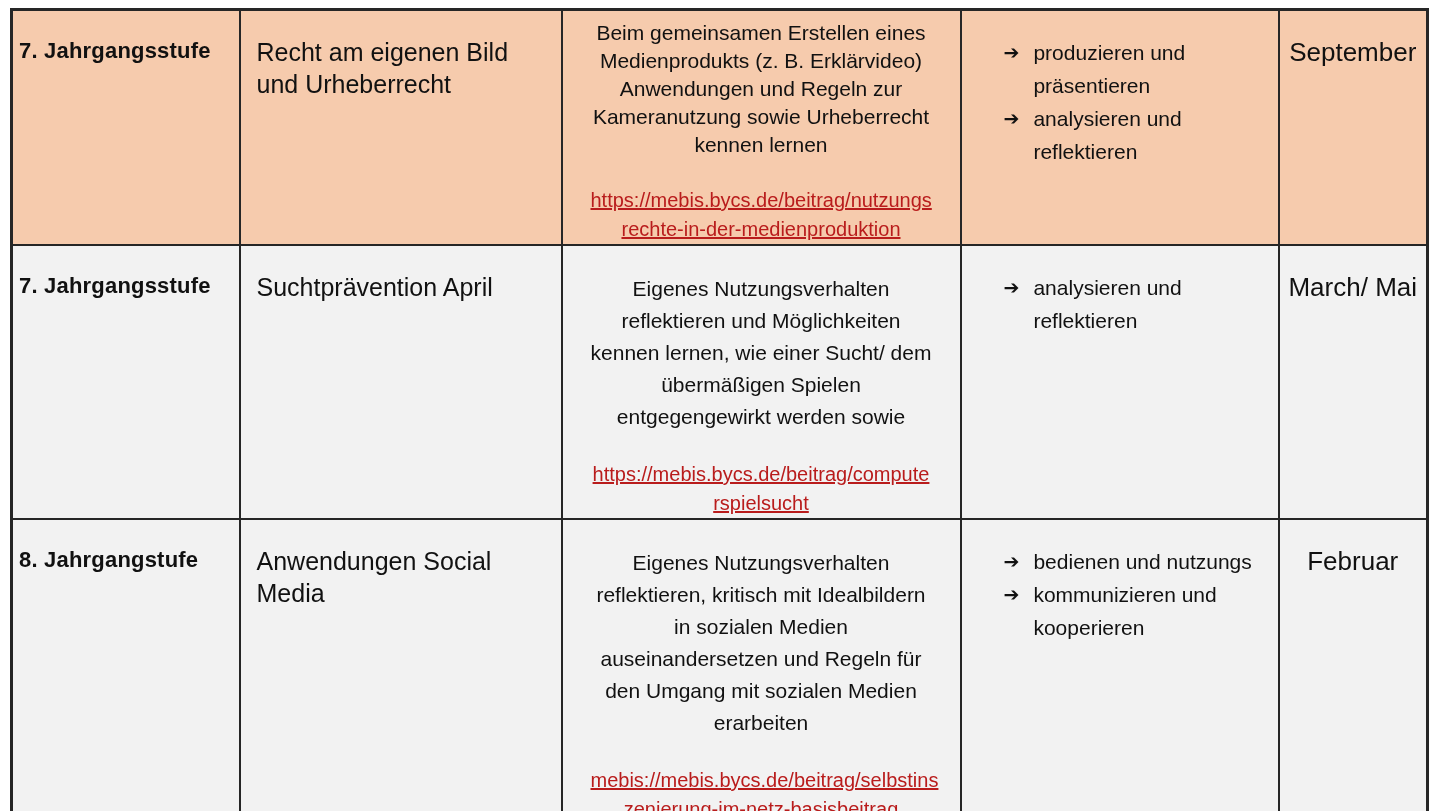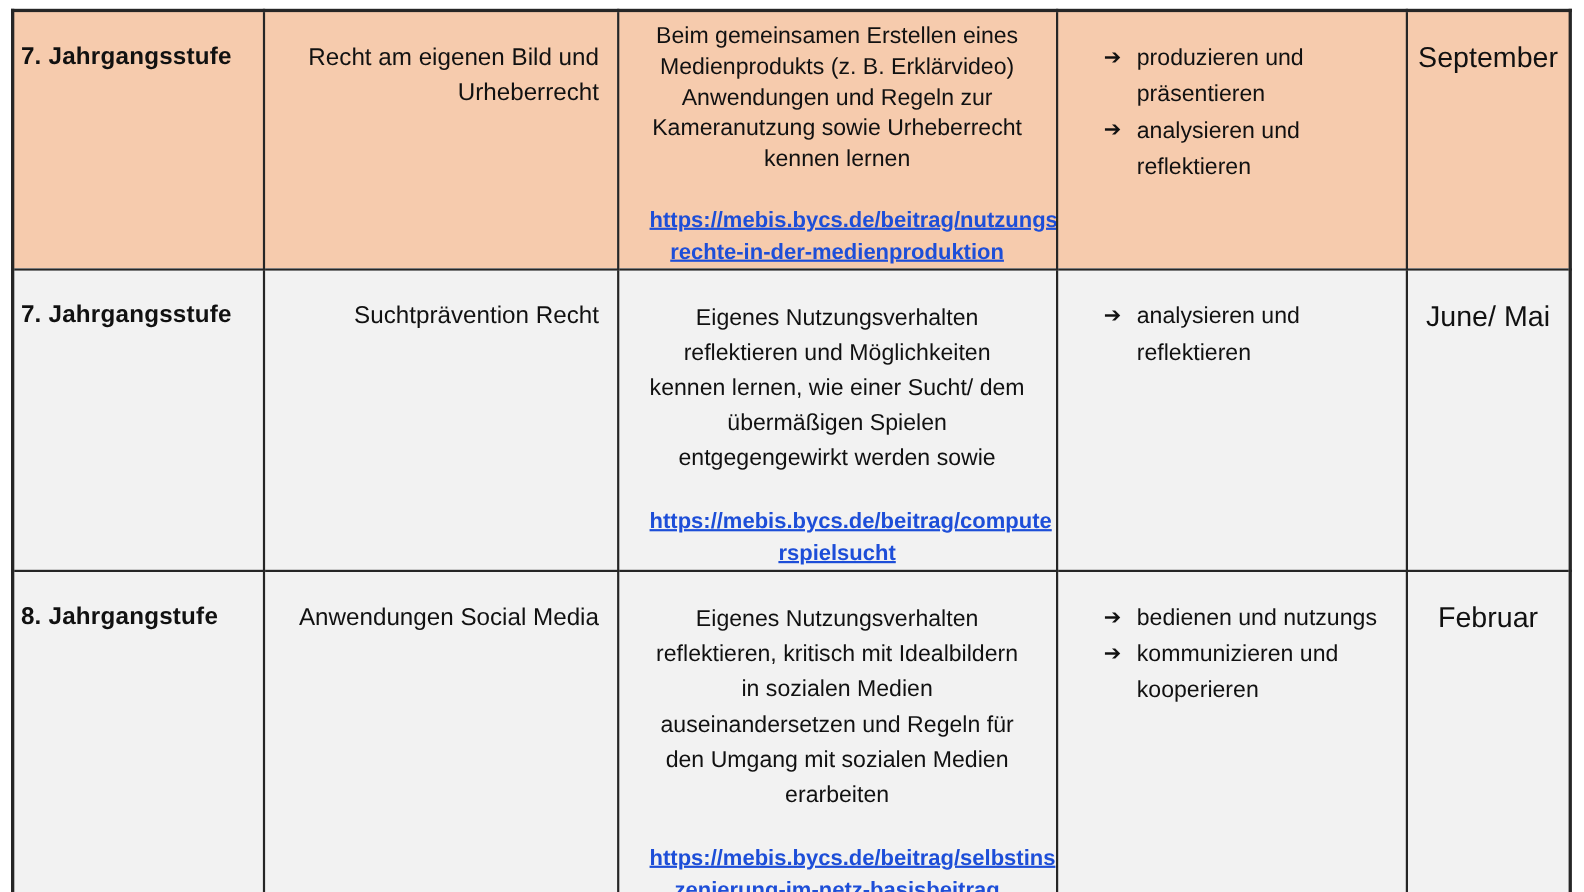--- a/index.html
+++ b/index.html
@@ -32,41 +32,41 @@
   tr.row-plain td     { background: #f2f2f2; }
 
   td.cell-grade {
     font-weight: bold;
     font-size: 22px;
     text-align: left;
     padding: 27px 6px 0 6px;
     letter-spacing: 0.2px;
   }
   td.cell-topic {
-    font-size: 22px;
+    font-size: 25px;
     line-height: 32px;
-    text-align: right;
+    text-align: left;
     padding: 25px 16px 0 16px;
   }
   td.cell-desc {
     font-size: 21px;
     line-height: 32px;
     text-align: center;
     padding: 27px 28px 0 28px;
   }
   tr.row-highlight td.cell-desc {
     padding-top: 8px;
     line-height: 28px;
   }
   .desc-text { display: block; }
   a.resource-link {
     display: block;
     margin-top: 27px;
-    color: #1d4ed8;
-    font-weight: bold;
+    color: #b91c1c;
+    font-weight: normal;
     font-size: 20px;
     line-height: 29px;
     cursor: pointer;
   }
   .link-line {
     display: block;
     text-decoration: underline;
   }
   td.cell-comp {
     font-size: 21px;
@@ -133,51 +133,51 @@
         <td class="cell-month">
           <div>September</div>
         </td>
       </tr>
 
       <tr class="row-plain" style="height:273px">
         <td class="cell-grade">
           <div>7. Jahrgangsstufe</div>
         </td>
         <td class="cell-topic">
-          <div>Suchtprävention Recht</div>
+          <div>Suchtprävention April</div>
         </td>
         <td class="cell-desc">
           <span class="desc-text">Eigenes Nutzungsverhalten reflektieren und Möglichkeiten kennen lernen, wie einer Sucht/ dem übermäßigen Spielen entgegengewirkt werden sowie</span>
           <a class="resource-link">
             <span class="link-line">https://mebis.bycs.de/beitrag/compute</span>
             <span class="link-line">rspielsucht</span>
           </a>
         </td>
         <td class="cell-comp">
           <div class="comp-item">
             <span class="arrow-icon">➔</span>
             <span>analysieren und reflektieren</span>
           </div>
         </td>
         <td class="cell-month">
-          <div>June/ Mai</div>
+          <div>March/ Mai</div>
         </td>
       </tr>
 
       <tr class="row-plain" style="height:286px">
         <td class="cell-grade">
           <div>8. Jahrgangstufe</div>
         </td>
         <td class="cell-topic">
           <div>Anwendungen Social Media</div>
         </td>
         <td class="cell-desc">
           <span class="desc-text">Eigenes Nutzungsverhalten reflektieren, kritisch mit Idealbildern in sozialen Medien auseinandersetzen und Regeln für den Umgang mit sozialen Medien erarbeiten</span>
           <a class="resource-link">
-            <span class="link-line">https://mebis.bycs.de/beitrag/selbstins</span>
+            <span class="link-line">mebis://mebis.bycs.de/beitrag/selbstins</span>
             <span class="link-line">zenierung-im-netz-basisbeitrag</span>
           </a>
         </td>
         <td class="cell-comp">
           <div class="comp-item">
             <span class="arrow-icon">➔</span>
             <span>bedienen und nutzungs</span>
           </div>
           <div class="comp-item">
             <span class="arrow-icon">➔</span>

